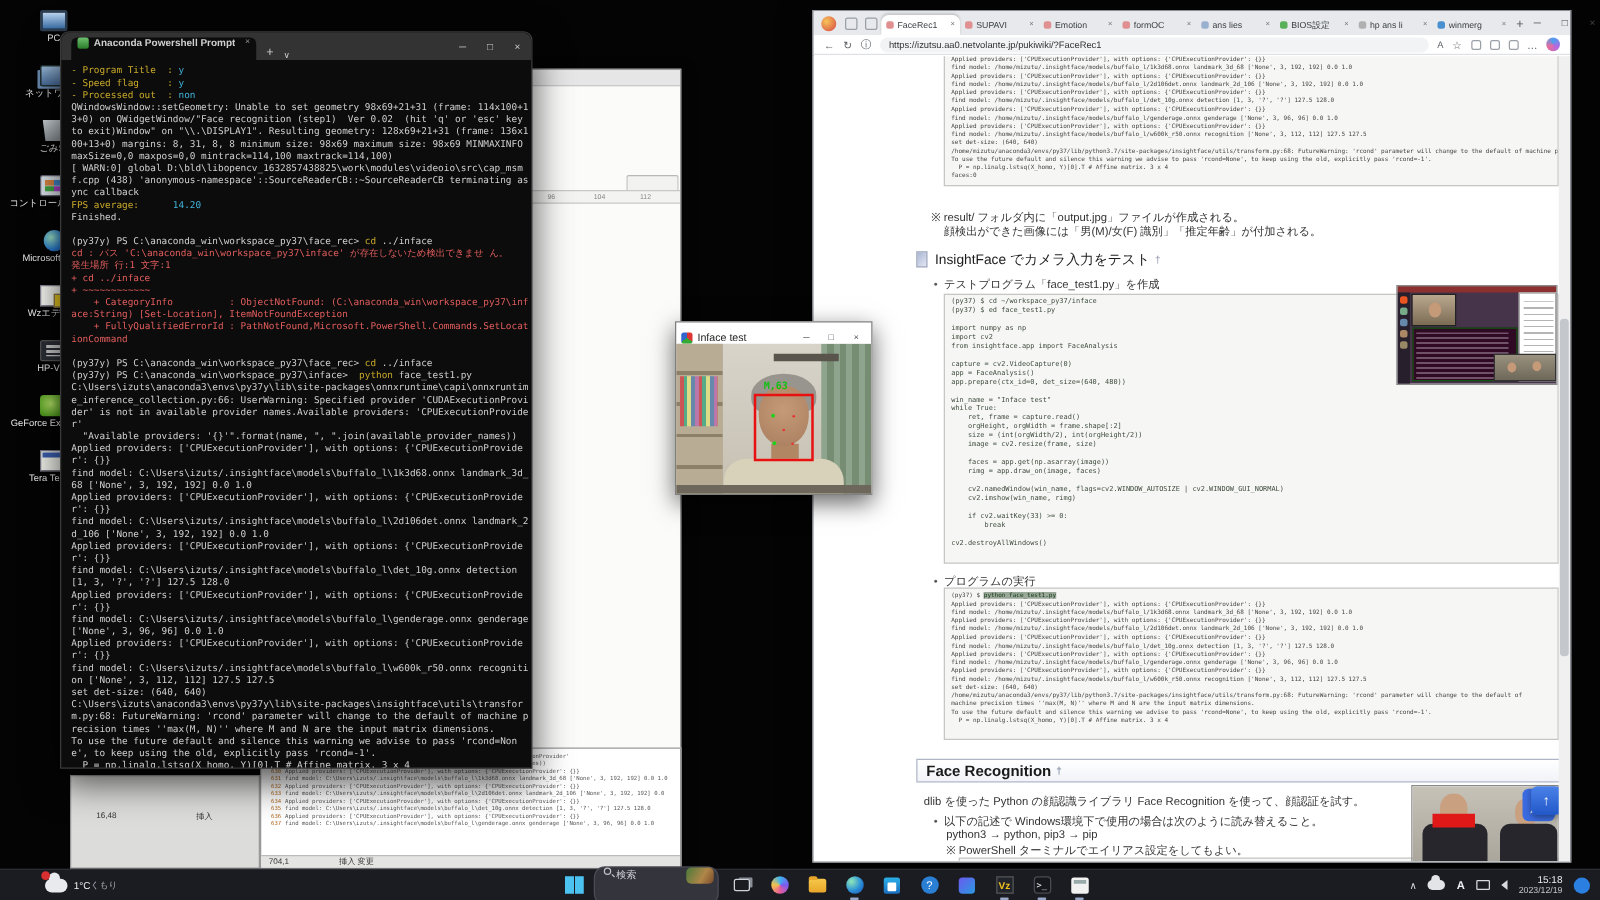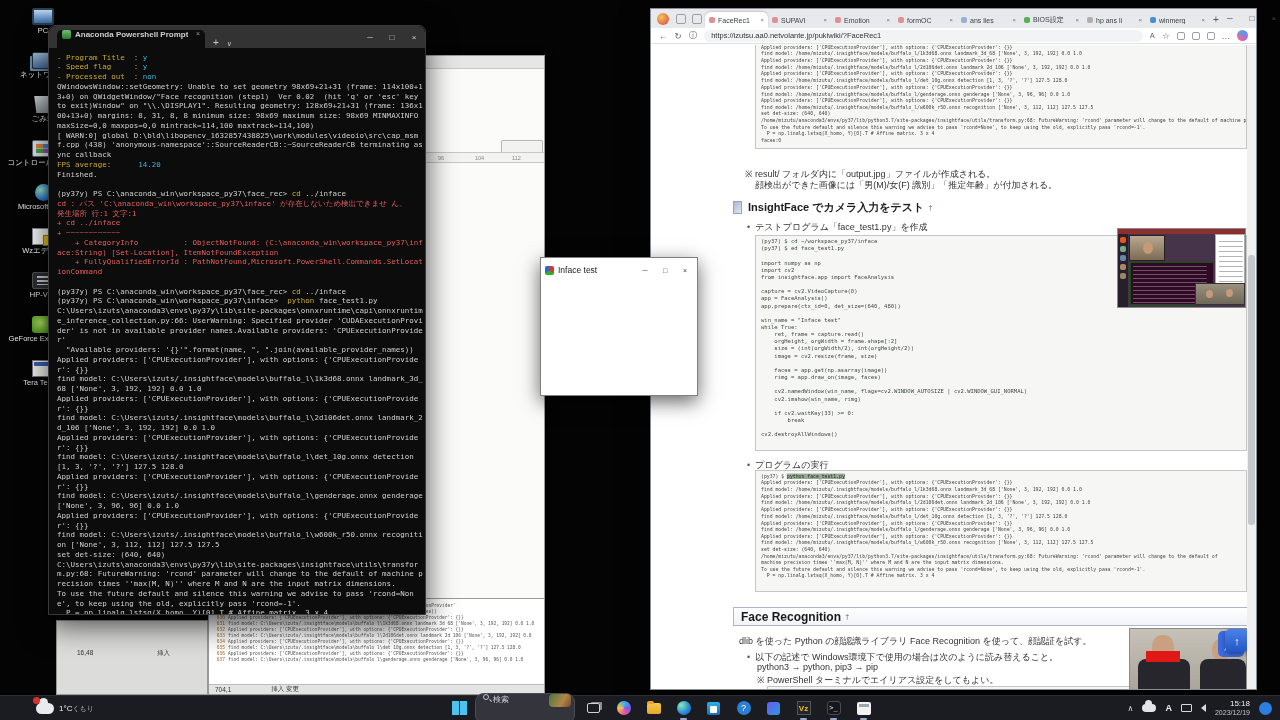--- a/index.html
+++ b/index.html
@@ -102,21 +102,21 @@
   .navsq{width:8px;height:8px;border:1px solid #9aa0a8;border-radius:2px;flex:none;cursor:pointer}
   .copilot{width:11px;height:11px;border-radius:50%;background:conic-gradient(#4aa0f0,#b06ae0,#e86a9a,#4aa0f0);flex:none;cursor:pointer}
   .bcontent{position:absolute;left:0;top:36px;right:0;bottom:0;background:#fff;overflow:hidden}
 
   .codeblock{position:absolute;background:#f6f6f4;border:1px solid #c6c6c4;overflow:hidden;padding:2px 0 0 5px}
   .cscale{font-size:8px;line-height:11.1px;transform:scale(.6);transform-origin:0 0;width:166%;color:#444;font-family:"DejaVu Sans Mono",monospace}
   .cscale2{font-size:8.5px;line-height:11px;transform:scale(.65);transform-origin:0 0;width:153%;color:#3c4a3c;font-family:"DejaVu Sans Mono",monospace}
   .cline{white-space:pre}
   .hl{background:#9aa89a;color:#173a17}
   .note{position:absolute;font-size:9px;color:#333;white-space:nowrap}
-  .h3{position:absolute;display:flex;align-items:center;font-size:11px;font-weight:bold;color:#1c1c1c}
+  .h3{position:absolute;display:flex;align-items:center;font-size:11px;font-weight:normal;color:#1c1c1c}
   .h3 .marker{width:9px;height:13px;background:linear-gradient(135deg,#aab6d4,#e2e7f2);border:1px solid #98a2ba;margin-right:6px}
   .anchor{font-size:8px;color:#8892a8;margin-left:4px;vertical-align:super;cursor:pointer}
   .bullet{position:absolute;font-size:9px;color:#333;white-space:nowrap}
   .bullet:before{content:"•";margin-right:5px;color:#555}
   .subline{position:absolute;font-size:9px;color:#333;white-space:nowrap}
   .h2box{position:absolute;display:flex;align-items:center;border:1px solid #aeb6c6;background:linear-gradient(#ffffff,#f1f3f8);padding:0 7px;font-size:12px;font-weight:bold;color:#1a1a1a}
   .wikiimg{position:absolute;border:1px solid #8a8a8a;overflow:hidden}
   .pagetop{position:absolute;width:24px;height:23px;border-radius:5px;background:linear-gradient(#4a82e8,#2257c8);display:flex;align-items:center;justify-content:center;color:#fff;font-size:11px;font-weight:bold;cursor:pointer;box-shadow:0 2px 5px rgba(0,0,0,.4)}
   .scrollbar{position:absolute;right:0;top:36px;width:9px;bottom:0;background:#f0f0f0}
   .sthumb{position:absolute;left:1px;width:7px;background:#c4c7cc;border-radius:3px;cursor:pointer}
@@ -559,20 +559,38 @@
   </div>
 
   <div class="abs cam">
     <div class="cam-bar">
       <span class="cam-ico"></span>
       <span class="cam-title">Inface test</span>
       <span class="wbtn light">─</span>
       <span class="wbtn light">□</span>
       <span class="wbtn light">×</span>
     </div>
+    <div class="cam-body">
+      <div class="shelf"></div>
+      <div class="books"></div>
+      <div class="curtain"></div>
+      <div class="rail"></div>
+      <div class="hair"></div>
+      <div class="neck"></div>
+      <div class="face"></div>
+      <div class="sweater"></div>
+      <div class="facebox"></div>
+      <div class="agelabel">M,63</div>
+      <div class="dotg" style="left:76px;top:56px"></div>
+      <div class="dotr" style="left:93px;top:57px"></div>
+      <div class="dotr" style="left:85px;top:68px"></div>
+      <div class="dotg" style="left:77px;top:78px"></div>
+      <div class="dotr" style="left:92px;top:79px"></div>
+      <div class="desk"></div>
+    </div>
   </div>
 
   <div class="abs taskbar">
     <div class="weather">
       <span class="cloud">
           <span class="badge"></span>
         </span>
       <span class="wtxt">
         <span class="wtemp">1°C</span>
         <span class="wdesc">くもり</span>

